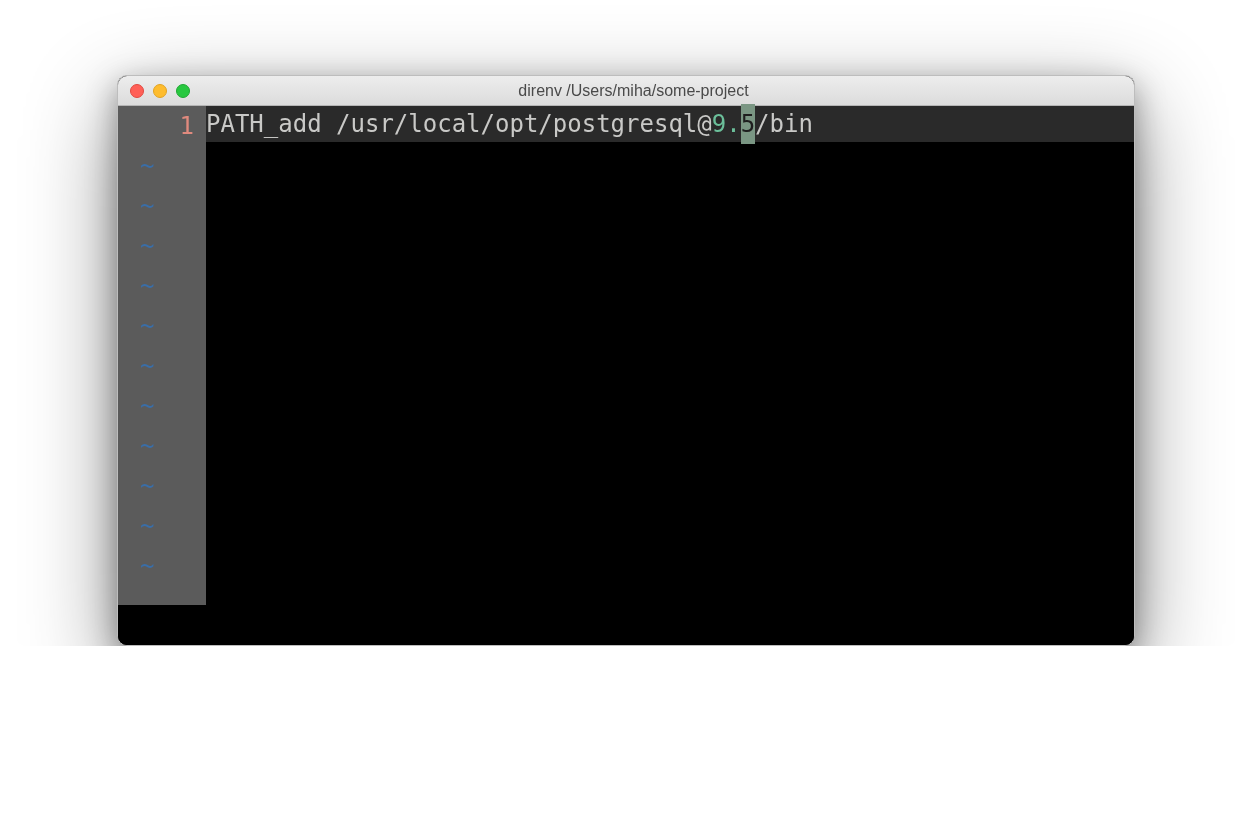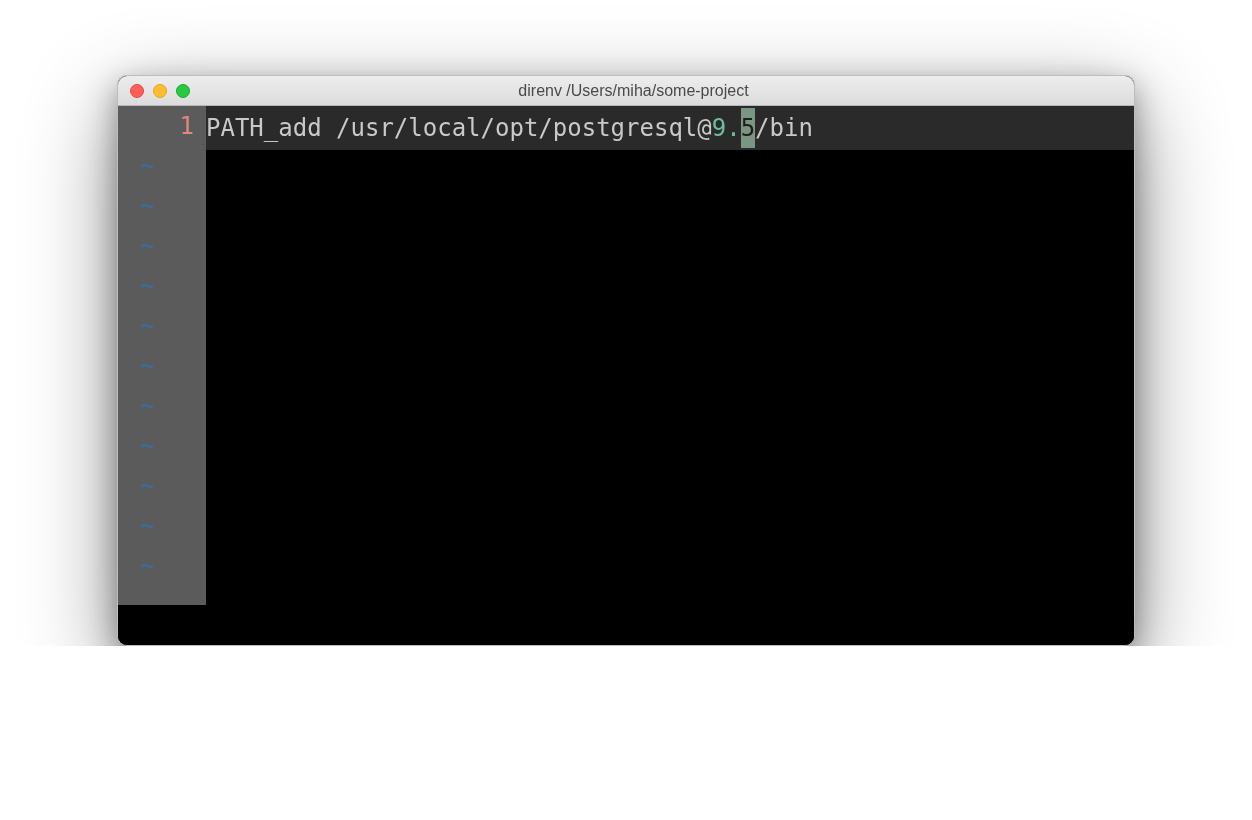--- a/index.html
+++ b/index.html
@@ -87,21 +87,21 @@
       flex: 1;
       font-size: 24px;
       line-height: 40px;
       color: #cfcfcf;
       position: relative;
     }
     .code-line {
       display: flex;
       align-items: center;
       white-space: pre;
-      height: 44px;
+      height: 36px;
     }
     .code-line.cursorline {
       background: #2a2a2a;
     }
     .tok-plain { color: #c9c9c7; }
     .tok-number { color: #6bbf9a; }
     .cursor-block {
       background: #7a9683;
       color: #1e1e1e;
       padding: 0 0;

